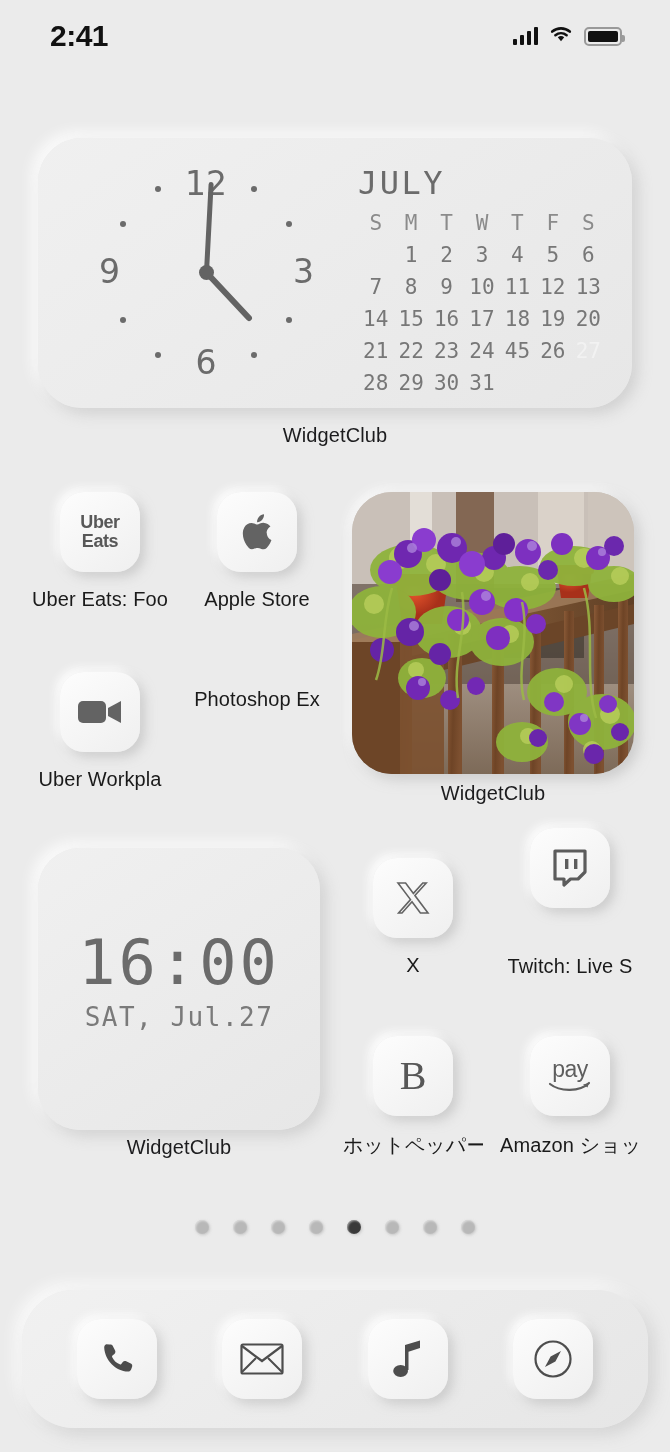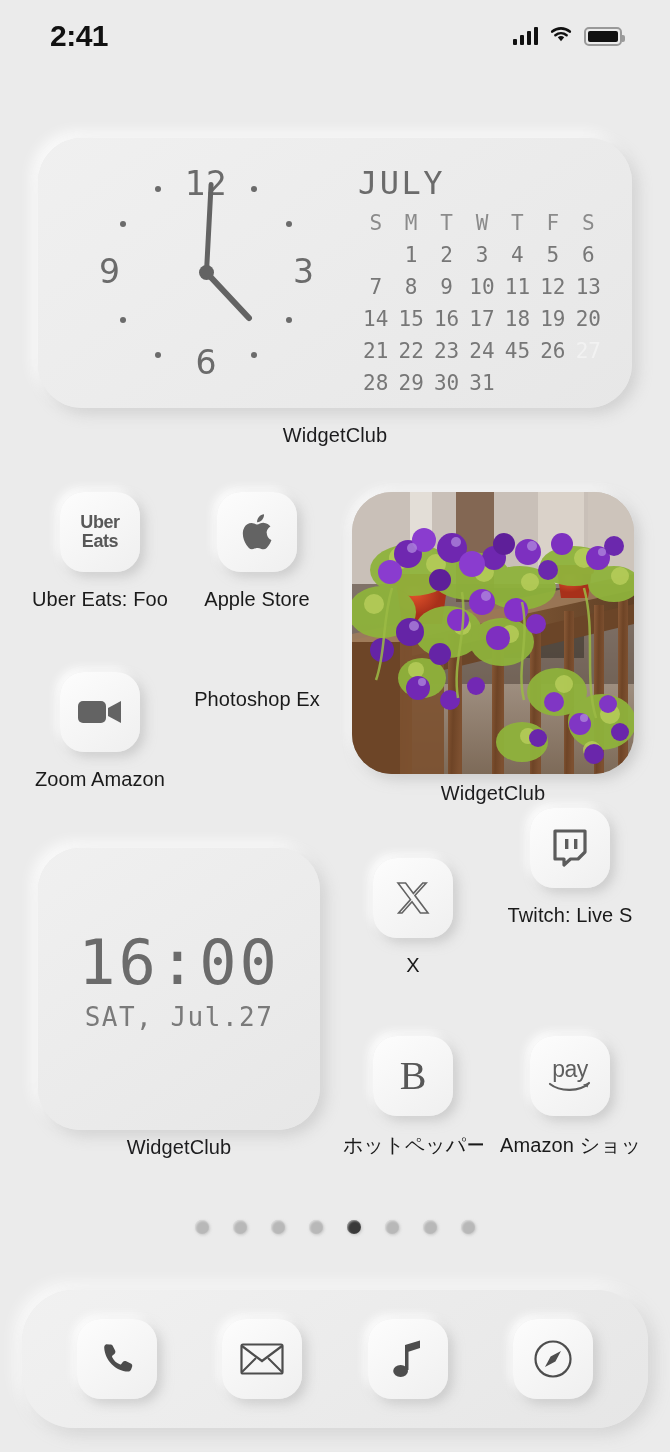--- a/index.html
+++ b/index.html
@@ -399,21 +399,21 @@
   <div class="app-name">Apple Store</div>
 </div>
 
 <div class="app" style="left:29px; top:672px;">
   <div class="app-tile">
     <svg width="46" height="30" viewBox="0 0 46 30">
       <rect x="1" y="4" width="28" height="22" rx="5" fill="#636363"></rect>
       <path d="M31 11 L44 4 L44 26 L31 19 Z" fill="#636363"></path>
     </svg>
   </div>
-  <div class="app-name">Zoom Amazon</div>
+  <div class="app-name">Uber Workpla</div>
 </div>
 
 <div class="app" style="left:186px; top:672px;">
   <div class="app-name">Photoshop Ex</div>
 </div>
 
 <div id="photo-widget">
   <svg viewBox="0 0 282 282" preserveAspectRatio="xMidYMid slice">
     <defs>
       <linearGradient id="bgSky" x1="0" y1="0" x2="0" y2="1">
@@ -576,21 +576,21 @@
 
 <div class="app" style="left:342px; top:858px;">
   <div class="app-tile">
     <svg width="36" height="36" viewBox="0 0 36 36">
       <path d="M3 3 L15.5 19.6 L3.6 33 L7 33 L17 21.7 L25.4 33 L33 33 L19.9 15.5 L31.2 3 L27.8 3 L18.4 13.4 L10.6 3 Z" fill="none" stroke="#636363" stroke-width="1.6"></path>
     </svg>
   </div>
   <div class="app-name">X</div>
 </div>
 
-<div class="app" style="left:499px; top:808px;">
+<div class="app" style="left:499px; top:828px;gap:31px;">
   <div class="app-tile">
     <svg width="38" height="40" viewBox="0 0 38 40">
       <path d="M4 3 H34 V24 L27 31 H19.5 L13 37 V31 H4 Z" fill="none" stroke="#5c5c5c" stroke-width="3.2" stroke-linejoin="round"></path>
       <rect x="14" y="11" width="3.4" height="10" fill="#5c5c5c"></rect>
       <rect x="23" y="11" width="3.4" height="10" fill="#5c5c5c"></rect>
     </svg>
   </div>
   <div class="app-name">Twitch: Live S</div>
 </div>
 

